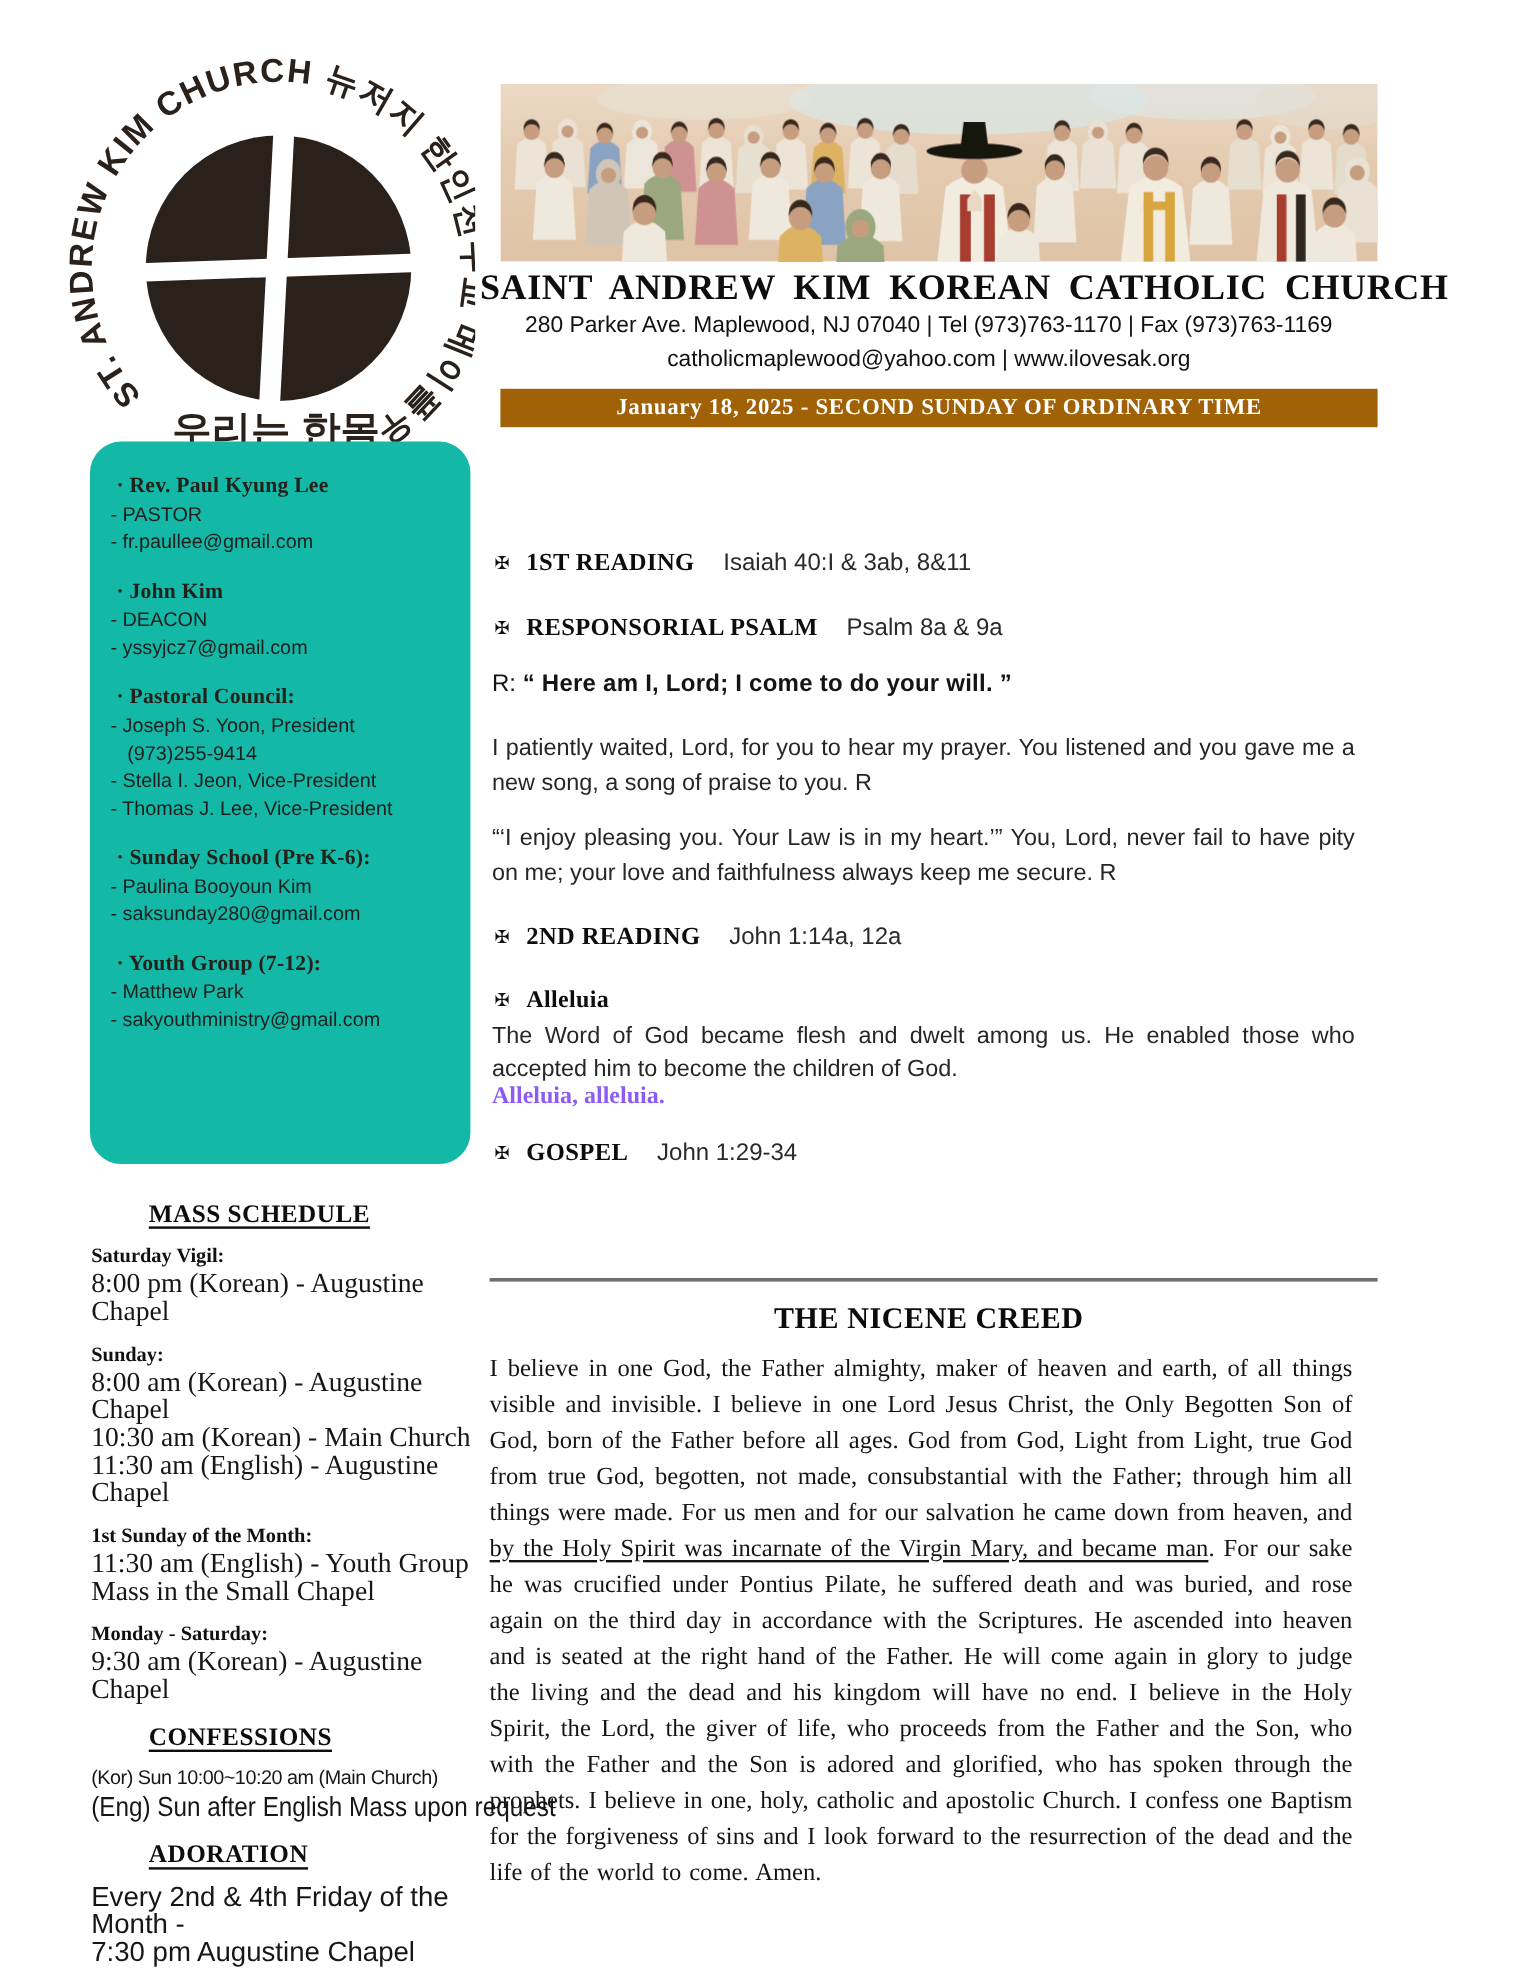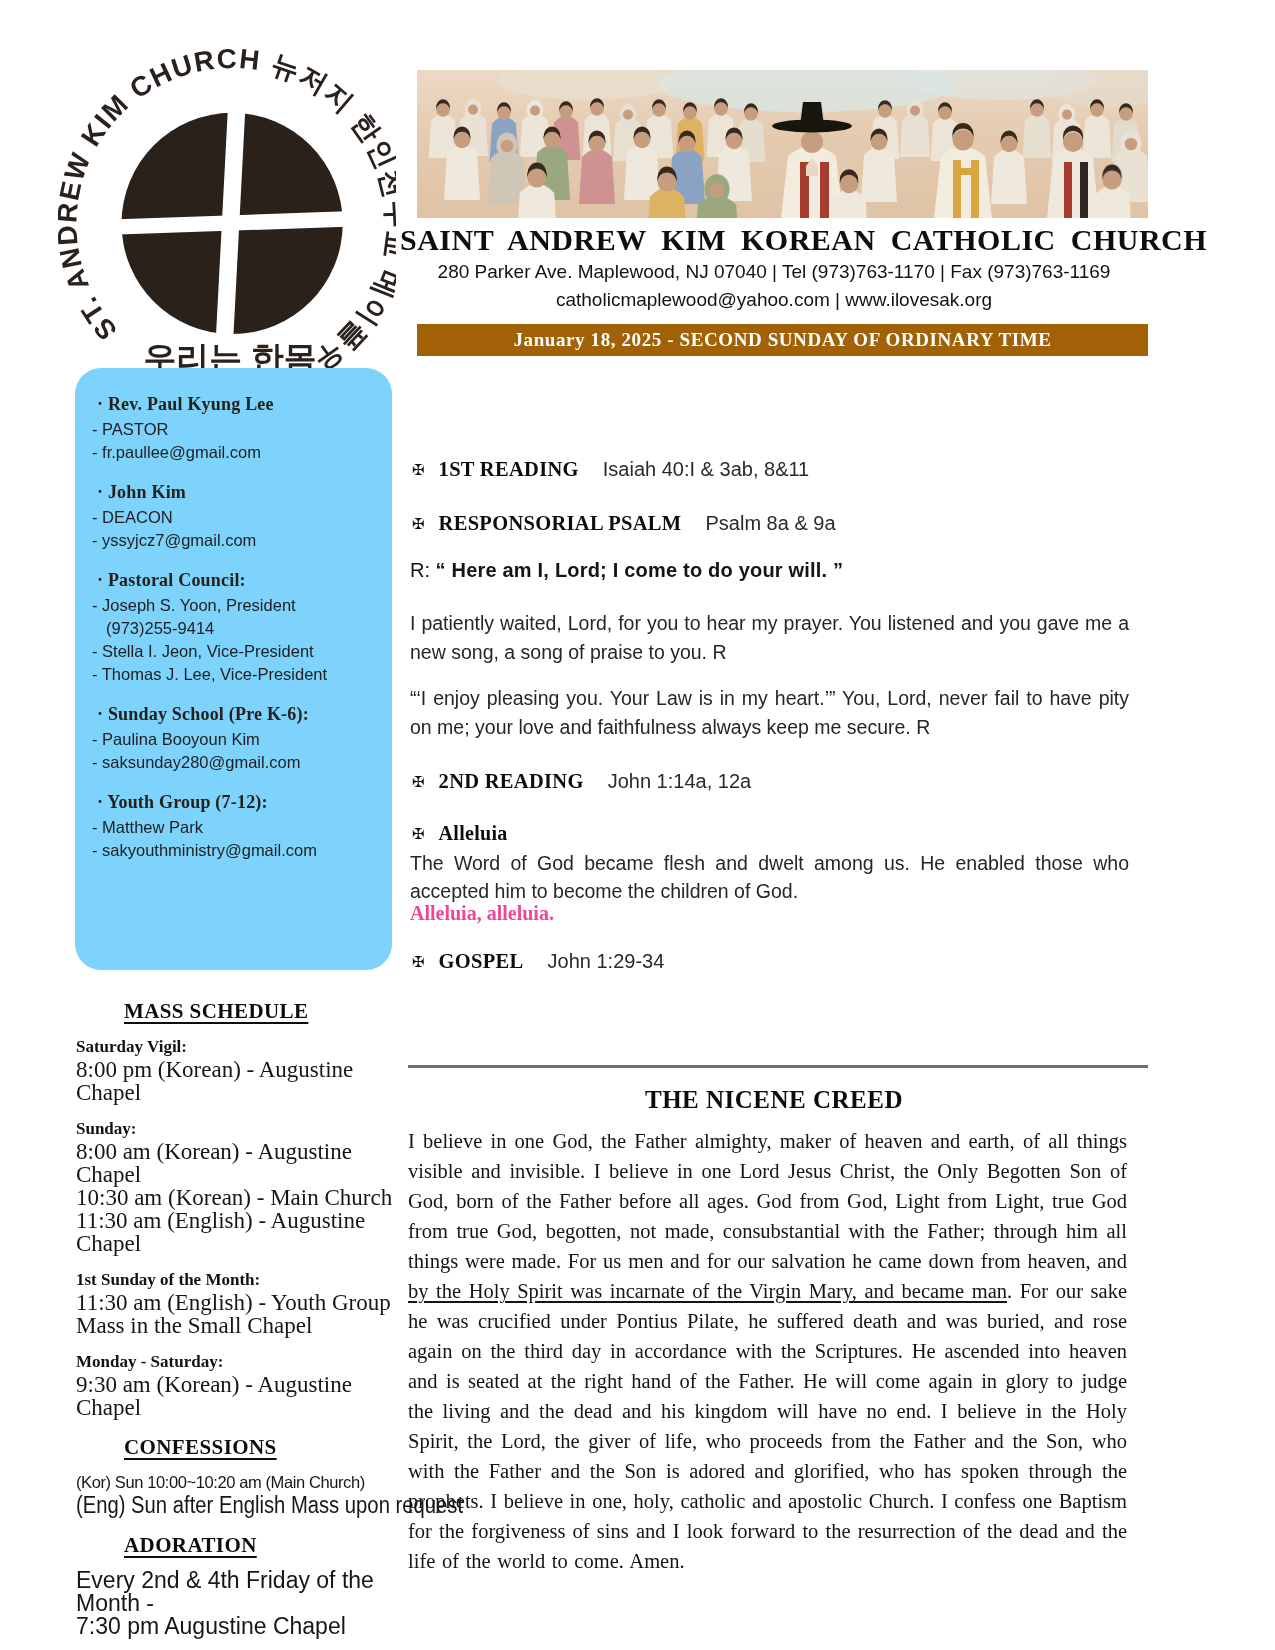--- a/index.html
+++ b/index.html
@@ -9,21 +9,21 @@
     position:relative; width:1275px; height:1650px; background:#fff;
     font-family:"Liberation Sans", sans-serif; color:#1c1c1c; overflow:hidden;
   }
 
   
   .logo-svg { position:absolute; left:58px; top:34px; width:338px; height:338px; }
 
   
   .sidebar-box {
     position:absolute; left:75px; top:368px; width:317px; height:602px;
-    background:#7dd3fc; border-radius:26px; padding:26px 8px 0 17px;
+    background:#14b8a6; border-radius:26px; padding:26px 8px 0 17px;
   }
   .sb-group { margin-bottom:18px; }
   .sb-title { font-family:"Liberation Serif", serif; font-weight:600; font-size:18px;
               color:#24201a; letter-spacing:.2px; padding-left:5px; margin-bottom:3px; }
   .sb-line  { font-size:16.5px; line-height:23px; color:#1e1e1e; }
   .sb-line-indent { padding-left:14px; }
 
   
   .left-sched { position:absolute; left:76px; top:999px; width:320px; }
   .sched-head {
@@ -70,21 +70,21 @@
   .response { position:absolute; left:410px; top:559px; font-size:20px; color:#141414;text-align:center; }
   .response b { font-weight:700; letter-spacing:.2px; }
   .psalm-p {
     position:absolute; left:410px; width:719px; font-size:19.5px; line-height:29px;
     text-align:justify; color:#262626;
   }
   .p1 { top:609px; } .p2 { top:684px; }
   .allel-text { position:absolute; left:410px; top:849px; width:719px; font-size:19.5px;
                 line-height:28px; text-align:justify; color:#262626; }
   .allel-bold { position:absolute; left:410px; top:902px; font-family:"Liberation Serif", serif;
-                font-weight:700; font-size:20px; color:#ec4899; }
+                font-weight:700; font-size:20px; color:#8b5cf6; }
 
   
   .divider { position:absolute; left:408px; top:1065px; width:740px; height:3px; background:#6f6f6f; }
   .creed-title {
     position:absolute; left:400px; top:1086px; width:748px; text-align:center;
     font-family:"Liberation Serif", serif; font-weight:700; font-size:25px;
     letter-spacing:.5px; color:#0c0c0c;
   }
   .creed {
     position:absolute; left:408px; top:1126px; width:719px;

